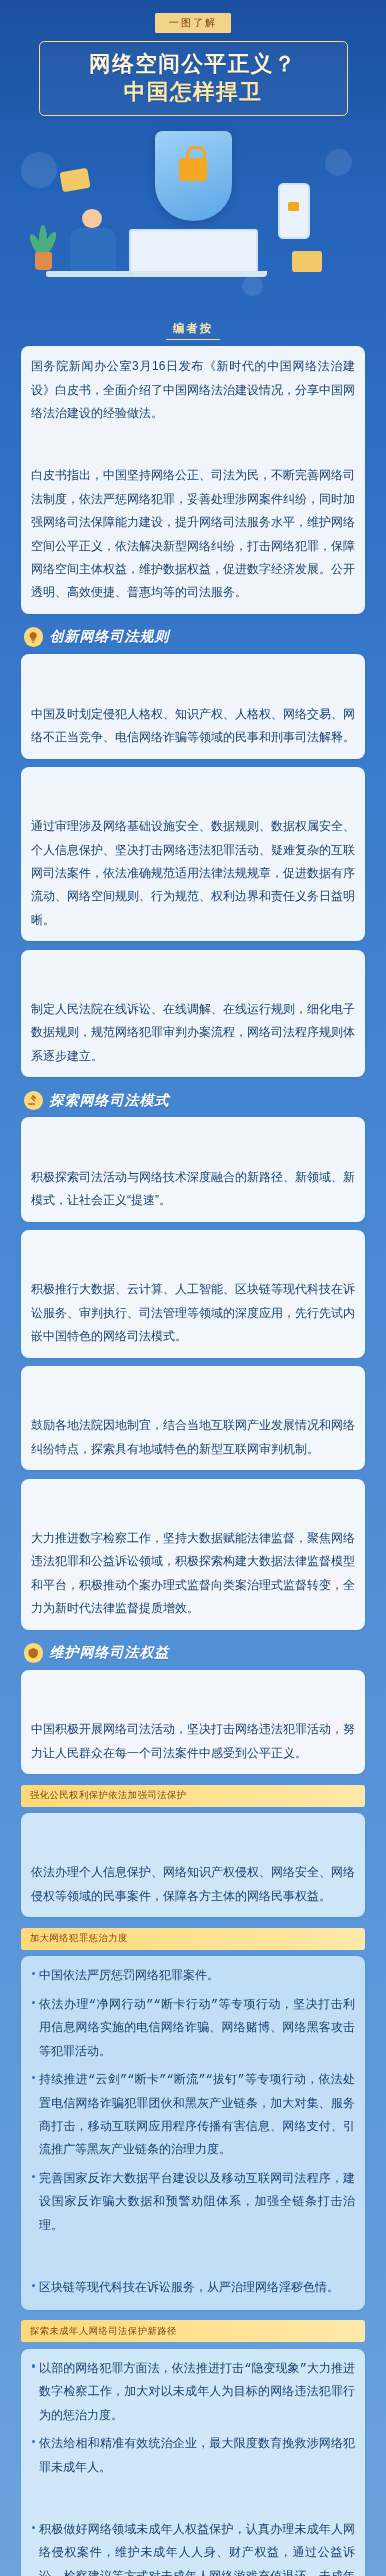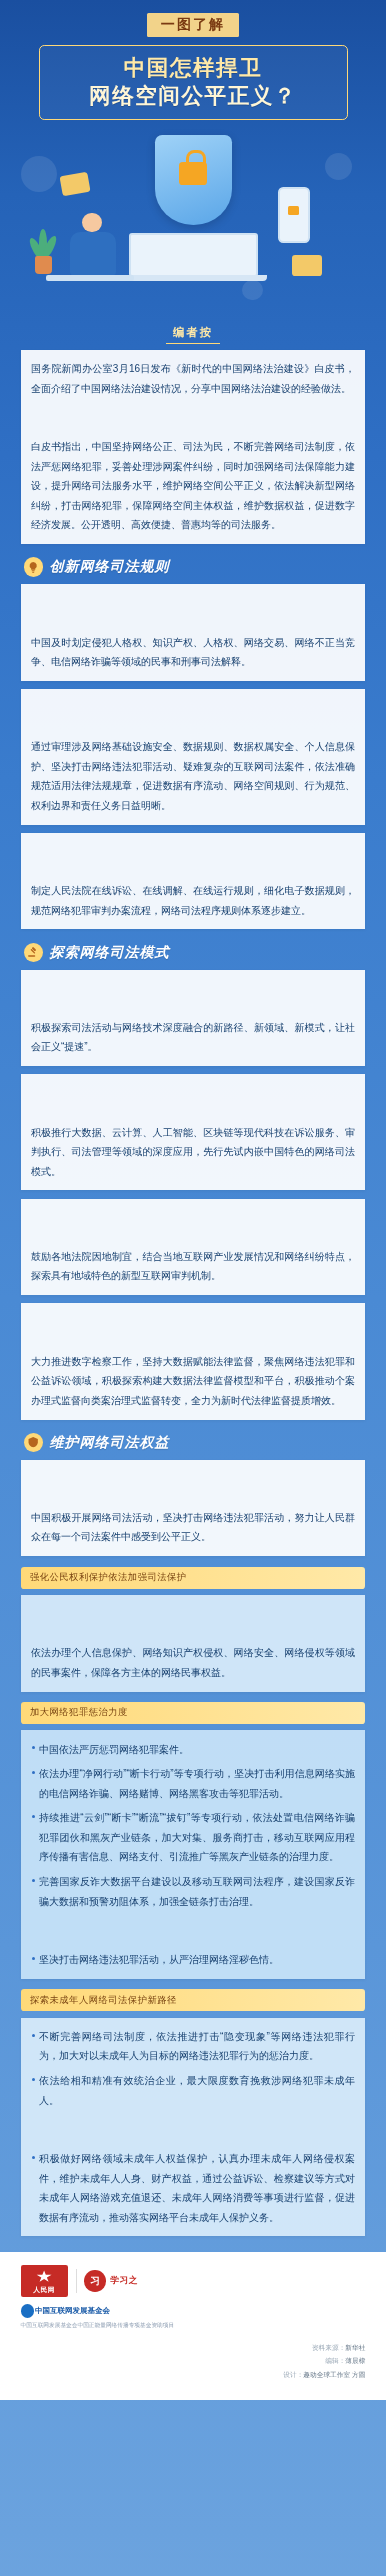--- a/index.html
+++ b/index.html
@@ -20,26 +20,26 @@
   
   .header {
     position: relative;
     padding-top: 13.4px;
     text-align: center;
   }
   .ribbon {
     display: inline-block;
     background: #f2d38a;
     color: #7a3a12;
-    font-size: 14px;
+    font-size: 10px;
     letter-spacing: 2.1px;
     padding: 2.6px 13.4px;
     border-radius: 1.5px;
     position: relative;
-    font-weight: bold;
+    font-weight: normal;
   }
   .ribbon:before, .ribbon:after {
     content: "";
     position: absolute;
     top: 3.1px;
     width: 9.3px; height: 10.3px;
     background: #d9a94f;
     z-index: -1;
   }
   .ribbon:before { left: -7.2px; clip-path: polygon(0 0, 100% 0, 100% 100%, 0 100%, 30% 50%); }
@@ -210,25 +210,25 @@
     color: #ffe9a8;
     font-size: 11.3px;
     font-weight: bold;
     letter-spacing: 2.1px;
     border-bottom: 1px solid #ffd978;
     padding: 0 7.2px 2.6px;
   }
 
   .card {
     background: rgba(255,255,255,0.93);
-    border-radius: 0;
+    border-radius: 8px;
     padding: 9.3px 10.3px;
     margin-bottom: 8.2px;
     color: #17406f;
-    font-size: 10px;
+    font-size: 12px;
     line-height: 1.95;
     text-align: justify;
     box-shadow: 0 1px 3.1px rgba(0,0,0,0.06);
   }
   .card p { margin-bottom: 5.2px; }
   .card p:last-child { margin-bottom: 0; margin-top: 39px; }
 
   
   .sub-pill {
     margin: 10.3px 0 6.2px;
@@ -242,21 +242,21 @@
     display: block;
   }
 
   .card.tint {
     background: rgba(214,234,250,0.95);
   }
   .card.tint2 {
     background: rgba(198,226,248,0.95);
   }
 
-  .bullets p { position: relative; padding-left: 8.2px; }
+  .bullets p { position: relative; padding-left: 8.2px; font-family: Liberation Mono, monospace; }
   .bullets p:before {
     content: "";
     position: absolute; left: 1px; top: 6.7px;
     width: 3.1px; height: 3.1px; border-radius: 50%;
     background: #2f6fc4;
   }
 
   
   .footer {
     margin-top: 15.5px;
@@ -322,22 +322,22 @@
   .credits .k { color: #9aa8b6; }
 </style>
 </head>
 <body>
 
 <div class="page">
 
   <div class="header">
     <div class="ribbon">一图了解</div>
     <div class="title-box">
+      <div class="title-line l2">网络空间公平正义？</div>
       <div class="title-line">中国怎样捍卫</div>
-      <div class="title-line l2">网络空间公平正义？</div>
     </div>
   </div>
 
   <div class="hero">
     <div class="blob c1"></div>
     <div class="blob c2"></div>
     <div class="blob c3"></div>
     <div class="box b1"></div>
     <div class="box b2"></div>
     <div class="shield"></div>
@@ -433,26 +433,26 @@
     <div class="card tint">
       <p>依法办理个人信息保护、网络知识产权侵权、网络安全、网络侵权等领域的民事案件，保障各方主体的网络民事权益。</p>
     </div>
 
     <div class="sub-pill">加大网络犯罪惩治力度</div>
     <div class="card tint2 bullets">
       <p>中国依法严厉惩罚网络犯罪案件。</p>
       <p>依法办理“净网行动”“断卡行动”等专项行动，坚决打击利用信息网络实施的电信网络诈骗、网络赌博、网络黑客攻击等犯罪活动。</p>
       <p>持续推进“云剑”“断卡”“断流”“拔钉”等专项行动，依法处置电信网络诈骗犯罪团伙和黑灰产业链条，加大对集、服务商打击，移动互联网应用程序传播有害信息、网络支付、引流推广等黑灰产业链条的治理力度。</p>
       <p>完善国家反诈大数据平台建设以及移动互联网司法程序，建设国家反诈骗大数据和预警劝阻体系，加强全链条打击治理。</p>
-      <p>坚决打击网络违法犯罪活动，从严治理网络淫秽色情。</p>
+      <p>区块链等现代科技在诉讼服务，从严治理网络淫秽色情。</p>
     </div>
 
     <div class="sub-pill">探索未成年人网络司法保护新路径</div>
     <div class="card tint bullets">
-      <p>不断完善网络司法制度，依法推进打击“隐变现象”等网络违法犯罪行为，加大对以未成年人为目标的网络违法犯罪行为的惩治力度。</p>
+      <p>以部的网络犯罪方面法，依法推进打击“隐变现象”大力推进数字检察工作，加大对以未成年人为目标的网络违法犯罪行为的惩治力度。</p>
       <p>依法给相和精准有效统治企业，最大限度数育挽救涉网络犯罪未成年人。</p>
       <p>积极做好网络领域未成年人权益保护，认真办理未成年人网络侵权案件，维护未成年人人身、财产权益，通过公益诉讼、检察建议等方式对未成年人网络游戏充值退还、未成年人网络消费等事项进行监督，促进数据有序流动，推动落实网络平台未成年人保护义务。</p>
     </div>
   </div>
 
   <div class="footer">
     <div class="footer-logos">
       <div class="logo-people">人民网</div>
       <div class="logo-divider"></div>
       <div class="logo-xi">

